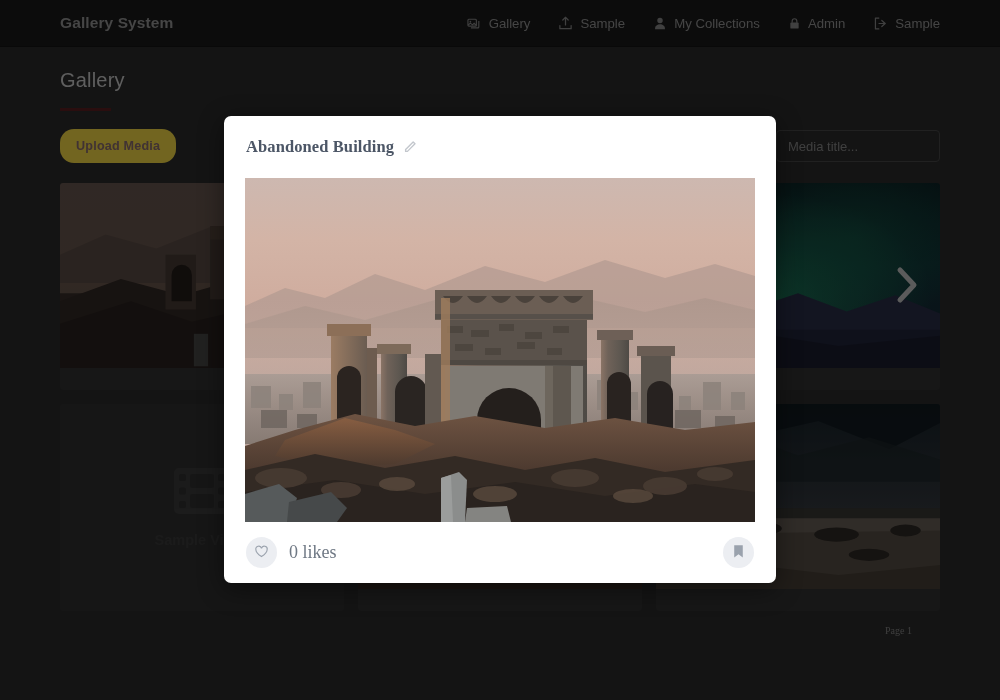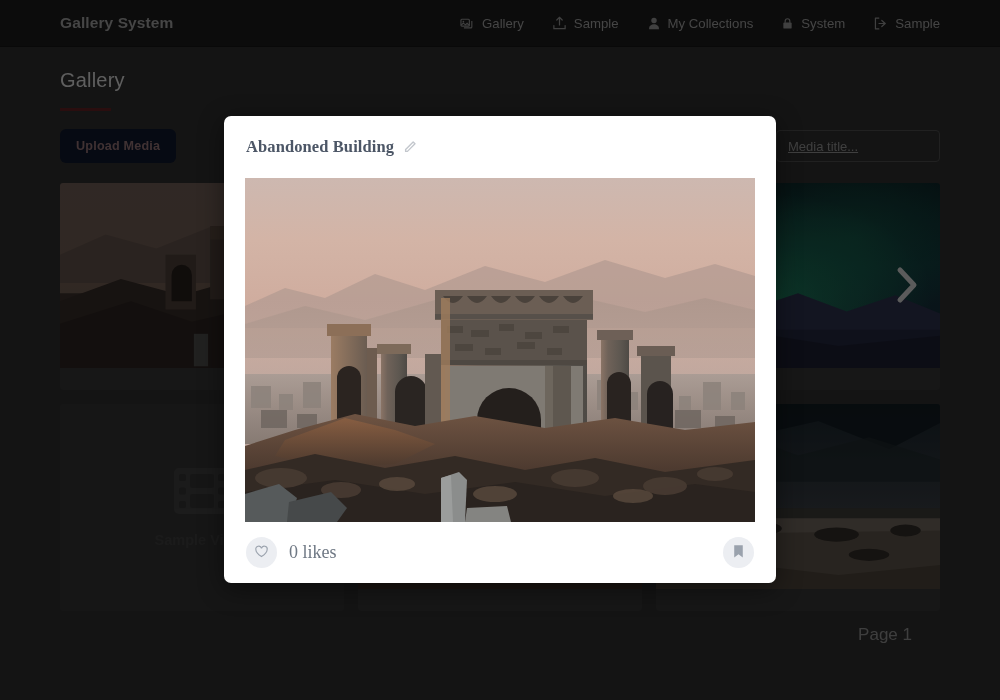--- a/index.html
+++ b/index.html
@@ -72,44 +72,43 @@
     background: #5d1f22;
     margin-top: 16px;
   }
 
   #toolbar {
     margin-top: 18px;
     display: flex;
     align-items: center;
   }
   #upload-btn {
-    background: #0f172a;
+    background: #fde047;
     color: #8e6f72;
     border: none;
-    border-radius: 6px;
+    border-radius: 14px;
     font-size: 12.6px;
     font-weight: bold;
     padding: 10px 16px;
     font-family: inherit;
     cursor: pointer;
     letter-spacing: .2px;
   }
   #search-wrap { margin-left: auto; display: flex; }
   #search-input {
     width: 164px;
     height: 32px;
     background: #2e2e2e;
     border: 1px solid #4a4a4a;
     border-radius: 4px;
     color: #8d8d8d;
     font-size: 13px;
     padding: 0 11px;
     font-family: inherit;
     outline: none;
-    text-decoration: underline;
   }
   #search-input::placeholder { color: #8d8d8d; }
 
   
   #grid {
     margin-top: 20px;
     display: grid;
     grid-template-columns: repeat(3, 1fr);
     gap: 14px;
   }
@@ -154,21 +153,21 @@
     z-index: 3;
     cursor: pointer;
   }
 
   #pager {
     margin-top: 14px;
     display: flex;
     justify-content: flex-end;
     padding-right: 28px;
   }
-  #page-label { color: #8a8a8a; font-size: 17px; }
+  #page-label { color: #8a8a8a; font-size: 10px; font-family: Liberation Serif, serif; }
 
   
   #overlay {
     position: absolute;
     inset: 0;
     background: rgba(0,0,0,0.55);
     z-index: 50;
   }
 
   
@@ -277,21 +276,21 @@
         <span>My Collections</span>
       </div>
 
       <div class="navlink">
         <span class="ic">
           <svg width="13" height="15" viewBox="0 0 16 16" fill="#8f8f8f">
             <path d="M4.4 7V5a3.6 3.6 0 0 1 7.2 0v2h-1.5V5a2.1 2.1 0 0 0-4.2 0v2z"></path>
             <rect x="2.9" y="6.9" width="10.2" height="7.4" rx="1.2"></rect>
           </svg>
         </span>
-        <span>System</span>
+        <span>Admin</span>
       </div>
 
       <div class="navlink">
         <span class="ic">
           <svg width="15" height="15" viewBox="0 0 16 16" fill="none" stroke="#8f8f8f" stroke-width="1.3" stroke-linecap="round" stroke-linejoin="round">
             <path d="M6.2 2.2H2.6v11.6h3.6"></path>
             <path d="M9.4 4.8 13 8l-3.6 3.2"></path>
             <path d="M12.7 8H6.4"></path>
           </svg>
         </span>

